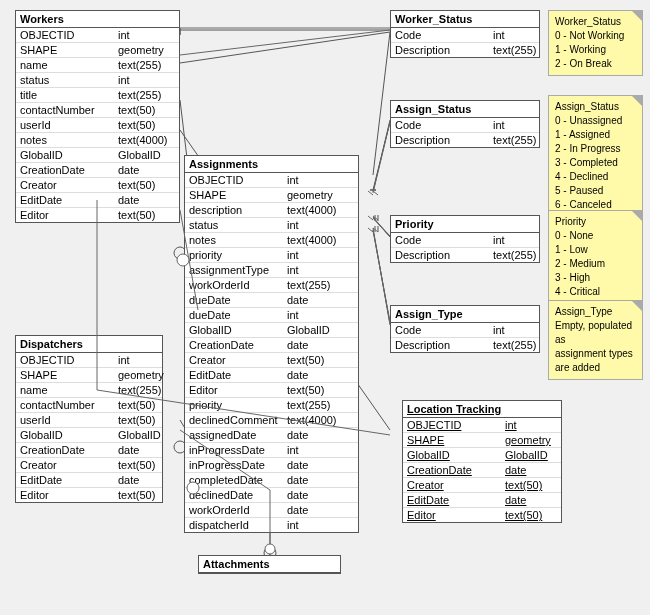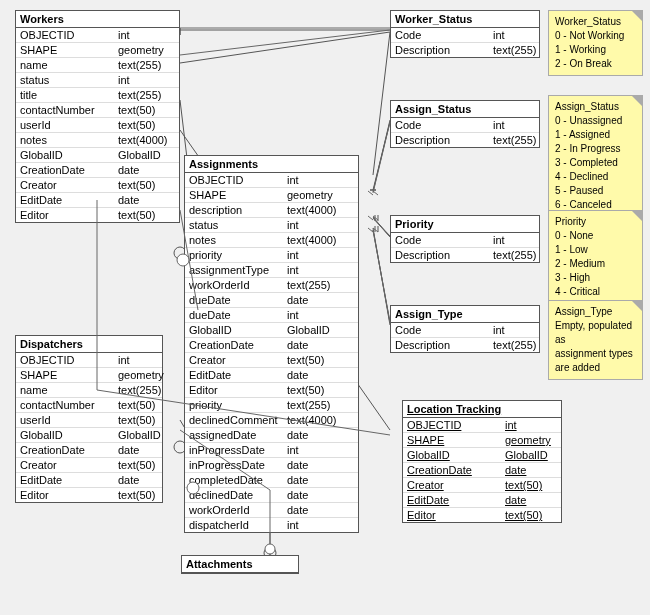--- a/index.html
+++ b/index.html
@@ -391,21 +391,21 @@
     <div class="table-row">
         <span class="field-name">EditDate</span>
         <span class="field-type">date</span>
       </div>
     <div class="table-row">
         <span class="field-name">Editor</span>
         <span class="field-type">text(50)</span>
       </div>
   </div>
 
-  <div class="table-box" style="left:181px; top:555px; width:118px;">
+  <div class="table-box" style="left:198px; top:555px; width:143px;">
     <div class="table-title">Attachments</div>
   </div>
 
   <div class="note-box" style="left:548px; top:10px; width:95px;">
     <div class="note-corner"></div>
     <div>Worker_Status<br>0 - Not Working<br>1 - Working<br>2 - On Break</div>
   </div>
 
   <div class="note-box" style="left:548px; top:95px; width:95px;">
     <div class="note-corner"></div>

